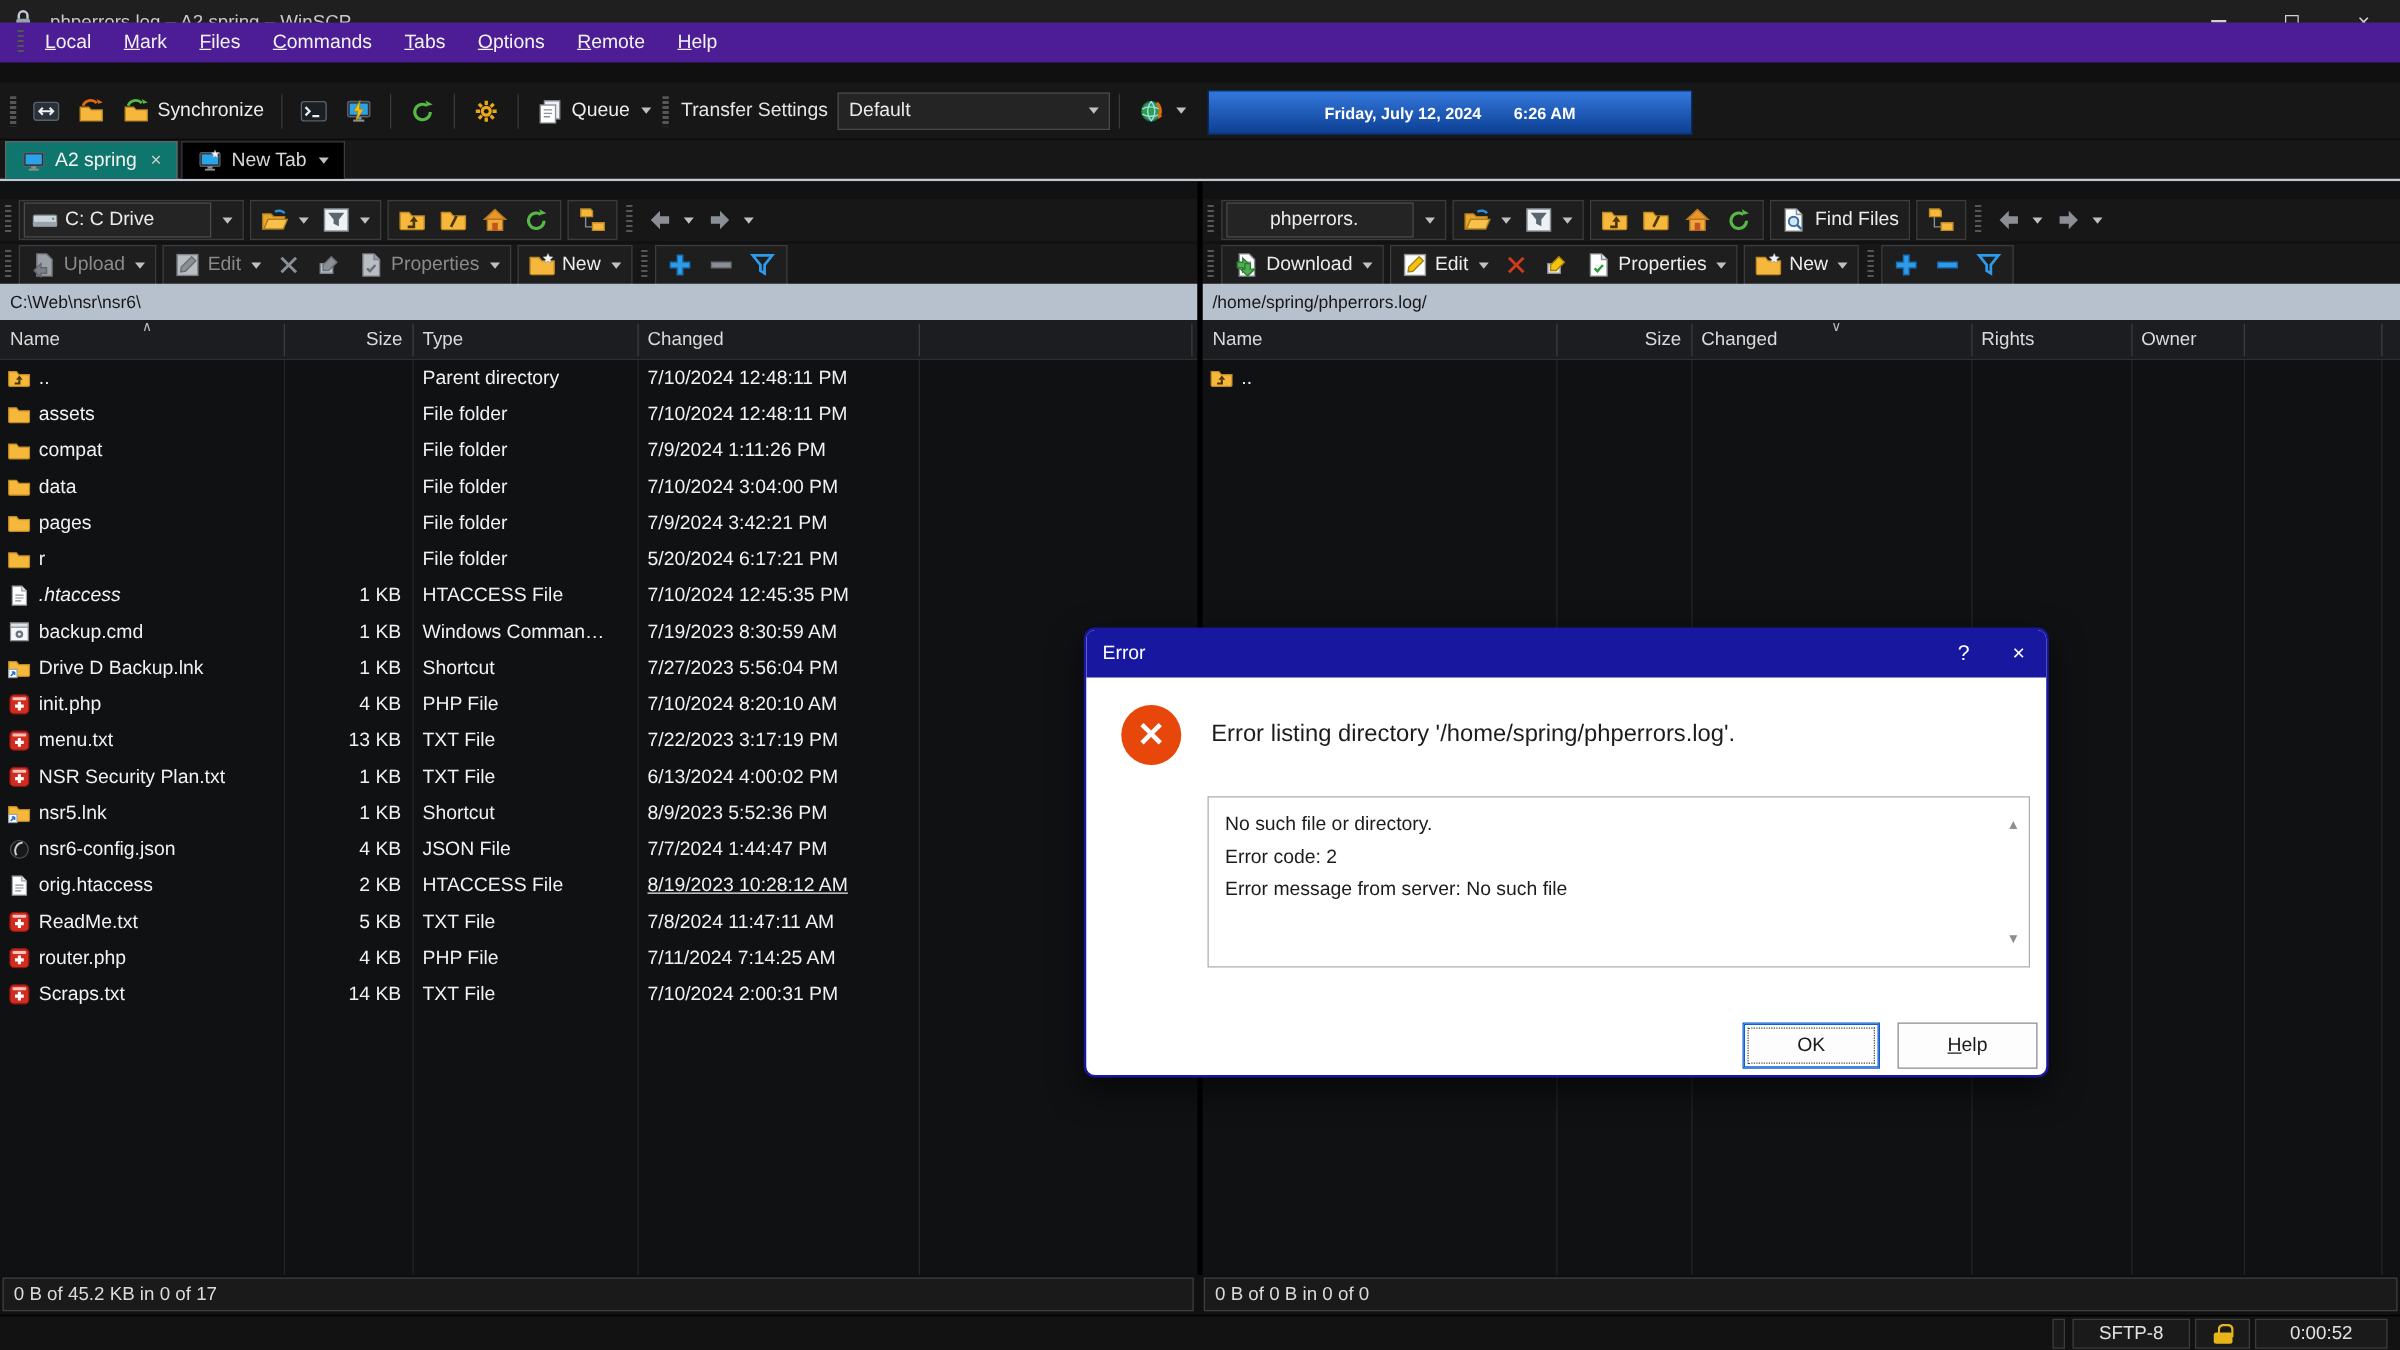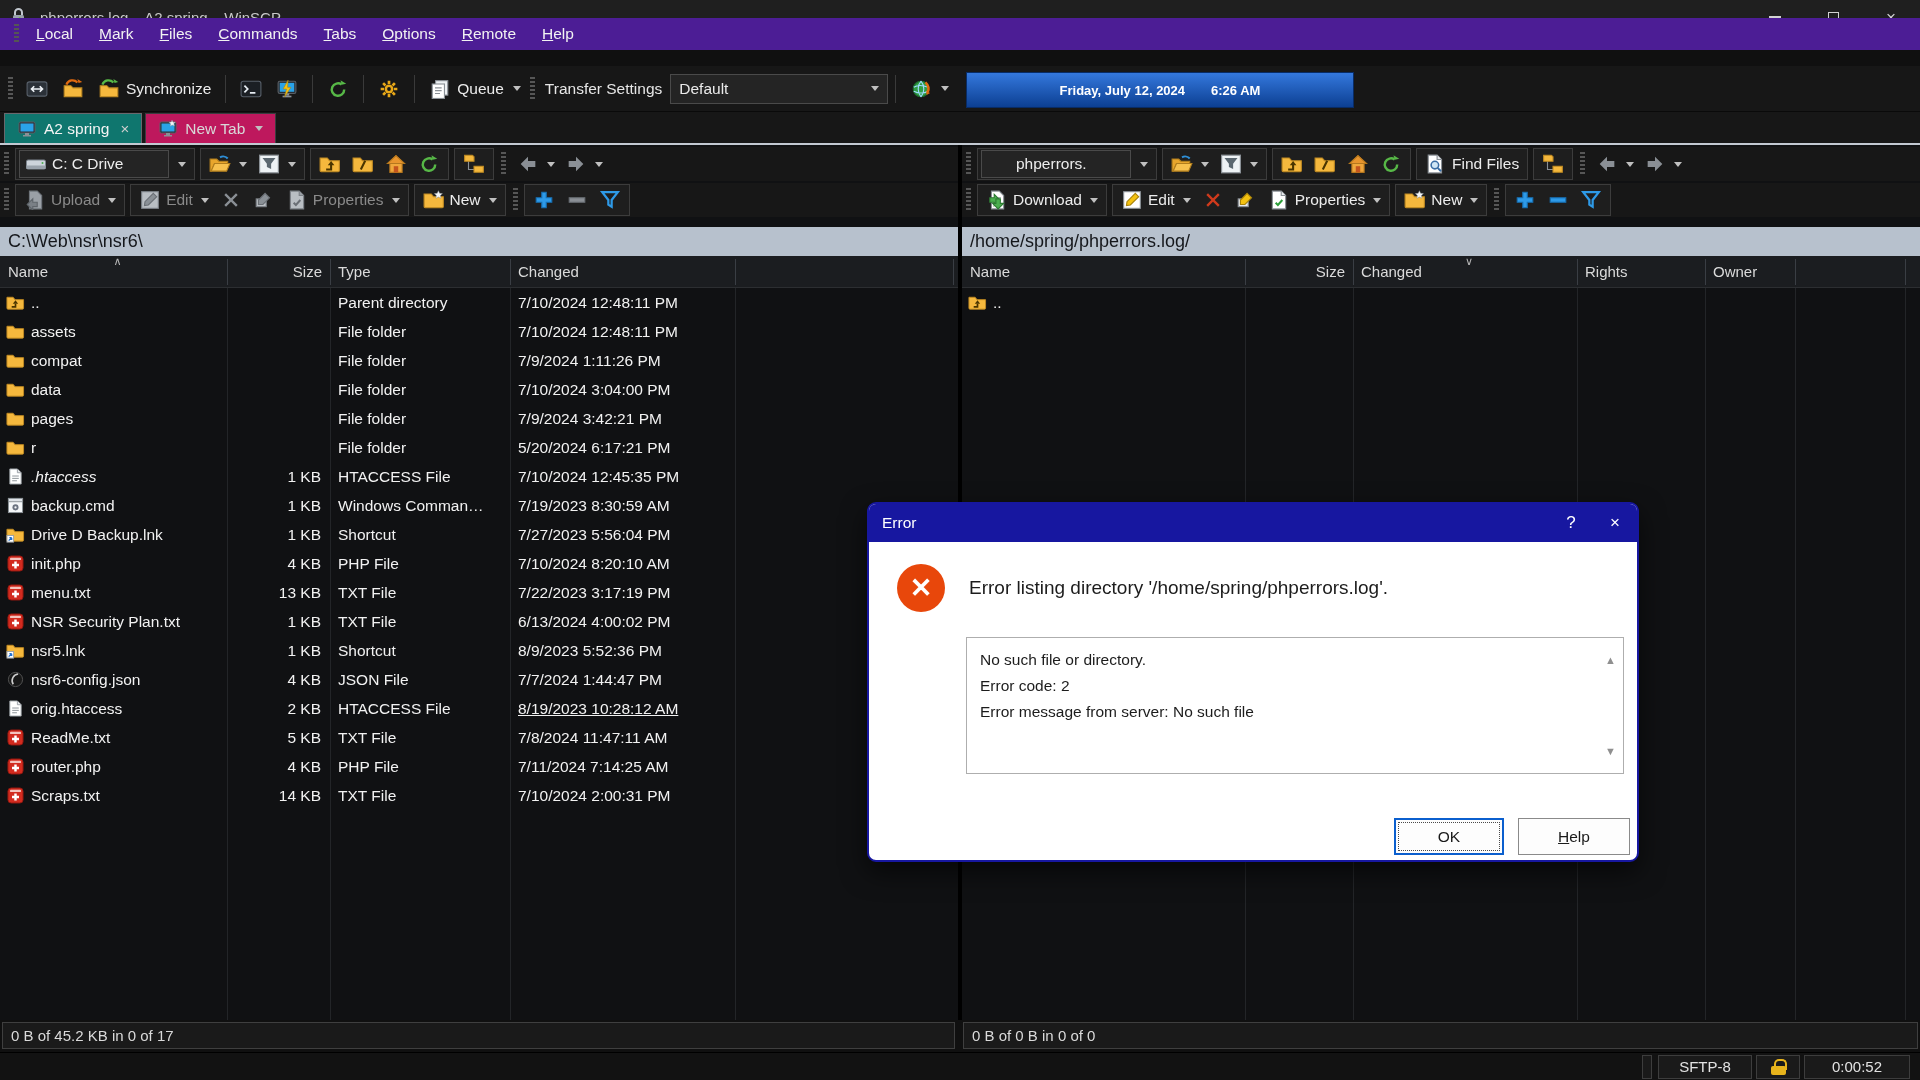--- a/index.html
+++ b/index.html
@@ -45,41 +45,41 @@
   #datebanner { position:absolute; left:966px; top:72px; width:388px; height:36px;
                 background:linear-gradient(#3478dd, #0c3f92); border:1px solid #082c66;
                 display:flex; align-items:center; justify-content:center; gap:26px;
                 color:#ffffff; font-weight:bold; font-size:13px; }
 
   
   #tabbar { position:absolute; left:0; top:112px; width:1920px; height:33px; background:#171717;
             border-bottom:2px solid #c3c9d2; display:flex; align-items:flex-end; padding-left:4px; }
   .tab { display:flex; align-items:center; gap:7px; height:30px; padding:0 12px; font-size:15.5px; }
   .tab.active { background:#0f766e; border:1px solid #68686d; border-bottom:none; color:#f4f4f4; }
-  .tab.inactive { background:#be185d; border:1px solid #3c3c40; border-bottom:none; color:#d8d8d8; }
+  .tab.inactive { background:#000000; border:1px solid #3c3c40; border-bottom:none; color:#d8d8d8; }
   .tab .x { font-size:15px; color:#cfcfcf; margin-left:4px; }
 
   
   .panel { position:absolute; top:145px; height:875px; background:#101113; }
   #panel-left  { left:0;    width:958px; }
   #panel-right { left:962px; width:958px; }
   #splitter { position:absolute; left:958px; top:145px; width:4px; height:875px; background:#000; }
 
   .ptoolbar { position:absolute; left:0; width:100%; height:34px; display:flex; align-items:center;
-              background:#171717; padding-left:2px; }
+              background:#171717; padding-left:2px;margin-top:12px; }
   .pt1 { top:2px; } .pt2 { top:38px; }
   .tgroup { display:flex; align-items:center; height:32px; border:1px solid #3c3c3c; background:#1e1e1e;
             padding:0 3px; margin-right:5px; gap:1px; }
   .gbtn { display:flex; align-items:center; gap:5px; height:28px; padding:0 5px; font-size:15.5px; color:#ececec; }
   .gbtn.disabled { color:#8a8a8a; }
   .selfield { display:flex; align-items:center; gap:6px; height:28px; background:#242424;
               border:1px solid #4a4a4a; padding:0 6px; font-size:15.5px; min-width:150px; }
 
   .pathbar { position:absolute; left:0; top:82px; width:100%; height:29px; background:#b7c1cd;
-             color:#15171b; font-size:18px; line-height:29px; padding-left:8px; }
+             color:#15171b; font-size:14px; line-height:29px; padding-left:8px; }
 
   .lheader { position:absolute; left:0; top:111px; width:100%; height:32px; background:#1b1d20;
              border-bottom:1px solid #2c2e31; }
   .hcell { position:absolute; top:0; height:32px; line-height:32px; font-size:15px; color:#dadada;
            padding:0 8px; white-space:nowrap; }
   .hline { position:absolute; top:3px; width:1px; height:26px; background:#3a3e44; }
   .sortcaret { position:absolute; top:-1px; font-size:11px; color:#b8b8b8; }
 
   .list { position:absolute; left:0; top:143px; width:100%; bottom:0; }
   .vline { position:absolute; top:0; bottom:0; width:1px; background:#232528; }

